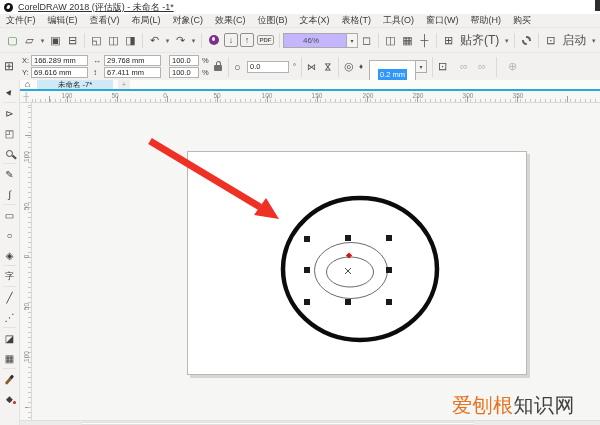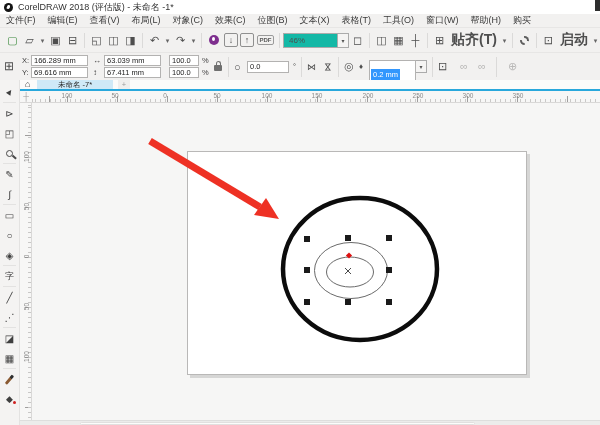--- a/index.html
+++ b/index.html
@@ -3,50 +3,50 @@
 <meta charset="utf-8">
 <style>
   * { margin:0; padding:0; box-sizing:border-box; }
   html,body { width:600px; height:425px; }
   #app {
     position:relative; width:600px; height:425px; overflow:hidden;
     font-family:"Liberation Sans", sans-serif; background:#f6f6f5; color:#3b3b3b;
     -webkit-font-smoothing:antialiased;
   }
   
-  .titlebar { position:absolute; left:0; top:0; width:600px; height:14px; background:#ffffff; display:flex; align-items:center; font-size:9px; color:#333; }
+  .titlebar { position:absolute; left:0; top:0; width:600px; height:14px; background:#ffffff; display:flex; align-items:center; font-size:9px; color:#333;text-decoration:underline; }
   .corel-logo { width:9px; height:9px; border-radius:50%; background:#141414; margin:0 5px 0 4px; position:relative; }
   .corel-logo::after { content:""; position:absolute; left:2.5px; top:2px; width:3px; height:4px; border-radius:50% 50% 50% 0; background:#fff; transform:rotate(20deg); }
   .win-frag { position:absolute; right:0; top:0; width:5px; height:11px; background:#2e2e2e; }
   
   .menubar { position:absolute; left:0; top:14px; width:600px; height:13px; background:#f2f1f0; display:flex; align-items:center; font-size:9px; color:#3a3a3a; }
   .menu-item { padding:0 6px; white-space:nowrap; }
   
   .toolbar { position:absolute; left:0; top:27px; width:600px; height:25px; background:#f2f1f0; border-top:1px solid #e7e6e5; display:flex; align-items:center; font-size:11px; color:#4e4e4e; padding-left:4px; }
   .tbtn { width:17px; text-align:center; line-height:17px; flex:0 0 auto; }
   .tbtn.small-arrow { width:9px; font-size:7px; color:#666; }
   .tsep { width:1px; height:15px; background:#dbdad9; margin:0 3px; flex:0 0 auto; }
   .corel-ball { width:10px; height:10px; border-radius:50%; background:#7e2f8e; position:relative; margin:0 4px; flex:0 0 auto; }
   .corel-ball::after { content:""; position:absolute; left:3px; top:2px; width:3px; height:4px; border-radius:50%; background:#fff; }
   .boxed { width:14px; height:14px; border:1px solid #8f8f8f; border-radius:2px; display:flex; align-items:center; justify-content:center; font-size:9px; margin:0 1px; flex:0 0 auto; }
   .pdf-label { font-size:6px; font-weight:bold; color:#5a5a5a; border:1px solid #9a9a9a; border-radius:2px; padding:1px 1.5px; margin:0 2px; flex:0 0 auto; }
-  .zoom-combo { width:55px; height:15px; background:#14b8a6; border:1px solid #ababab; font-size:8px; display:flex; align-items:center; padding:0 5px; flex:0 0 auto; }
+  .zoom-combo { width:64px; height:15px; background:#c4b5fd; border:1px solid #ababab; font-size:8px; display:flex; align-items:center; padding:0 19px; flex:0 0 auto; }
   .combo-arrow { width:11px; height:15px; border:1px solid #ababab; border-left:none; background:#f5f4f3; font-size:6px; color:#555; display:flex; align-items:center; justify-content:center; flex:0 0 auto; }
-  .snap-text, .launch-text { font-size:14px; padding:0 3px; white-space:nowrap; flex:0 0 auto;font-weight:bold; }
+  .snap-text, .launch-text { font-size:12px; padding:0 3px; white-space:nowrap; flex:0 0 auto; }
   .gear-icon { width:9px; height:9px; border:2.5px dashed #5d5d5d; border-radius:50%; margin:0 4px; flex:0 0 auto; }
   
   .propbar { position:absolute; left:0; top:52px; width:600px; height:28px; background:#f2f1f0; border-top:1px solid #e7e6e5; font-size:7.5px; }
   .propbar .abs { position:absolute; }
   .plabel { color:#3e3e3e; line-height:11px; }
   .pfield { background:#fff; border:1px solid #b3b2b1; height:11px; line-height:9px; padding:0 2px; font-size:7.5px; color:#222; overflow:hidden; white-space:nowrap; }
   .picon { font-size:11px; color:#4e4e4e; line-height:12px; }
   .psep { width:1px; height:20px; background:#dbdad9; top:4px; }
   .lock-icon { width:8px; height:6px; background:#6f6f6f; border-radius:1px; position:relative; }
   .lock-icon::before { content:""; position:absolute; left:1.5px; top:-4px; width:3.5px; height:4px; border:1.3px solid #6f6f6f; border-bottom:none; border-radius:3px 3px 0 0; }
-  .outline-combo { width:47px; height:28px; background:#fff; border:1px solid #b3b2b1; display:flex; align-items:center; padding:0 1px; }
+  .outline-combo { width:47px; height:28px; background:#fff; border:1px solid #b3b2b1; display:flex; align-items:center; padding:0 1px;justify-content:center; }
   .outline-sel { background:#3297fd; color:#fff; font-size:7.5px; padding:0 2px; line-height:11px; }
   .grayed { color:#b9b8b7 !important; }
   .rot90 { display:inline-block; transform:rotate(90deg); }
   
   .tabrow { position:absolute; left:20px; top:80px; width:580px; height:9px; background:#fbfbfa; font-size:7.5px; }
   .home-icon { position:absolute; left:5px; top:-1px; font-size:9px; color:#222; }
   .doc-tab { position:absolute; left:17px; top:0; width:76px; height:9px; background:#cfe9f7; color:#2c2c2c; text-align:center; line-height:9px; }
   .tab-add { position:absolute; left:98px; top:0; width:12px; height:9px; color:#9a9a9a; text-align:center; line-height:9px; background:#efeeed; }
   .bluebar { position:absolute; left:20px; top:89px; width:580px; height:2px; background:#29a8dc; }
   
@@ -155,21 +155,21 @@
     <span class="tbtn small-arrow">▾</span>
   </div>
 
   <div class="propbar">
     <span class="abs picon" style="left:4px; top:7px; font-size:12px;">⊞</span>
     <span class="abs plabel" style="left:22px; top:2px;">X:</span>
     <span class="abs pfield" style="left:31px; top:2px; width:57px;">166.289 mm</span>
     <span class="abs plabel" style="left:22px; top:14px;">Y:</span>
     <span class="abs pfield" style="left:31px; top:14px; width:57px;">69.616 mm</span>
     <span class="abs plabel" style="left:93px; top:2px; font-size:8px;">↔</span>
-    <span class="abs pfield" style="left:104px; top:2px; width:57px;">63.039 mm</span>
+    <span class="abs pfield" style="left:104px; top:2px; width:57px;">29.768 mm</span>
     <span class="abs plabel" style="left:93px; top:14px; font-size:8px;">↕</span>
     <span class="abs pfield" style="left:104px; top:14px; width:57px;">67.411 mm</span>
     <span class="abs pfield" style="left:169px; top:2px; width:30px;">100.0</span>
     <span class="abs plabel" style="left:202px; top:2px;">%</span>
     <span class="abs pfield" style="left:169px; top:14px; width:30px;">100.0</span>
     <span class="abs plabel" style="left:202px; top:14px;">%</span>
     <div class="abs lock-icon" style="left:214px; top:12px;"></div>
     <div class="abs psep" style="left:228px;"></div>
     <span class="abs picon" style="left:234px; top:8px;">○</span>
     <span class="abs pfield" style="left:247px; top:8px; width:42px; height:12px; line-height:10px;">0.0</span>
@@ -304,14 +304,17 @@
         <line x1="118" y1="38" x2="228" y2="104" stroke="#ee3124" stroke-width="7"></line>
         <polygon points="247,116 222,112 234,95" fill="#ee3124"></polygon>
       </g>
     </svg>
   </div>
 
   <div class="hscroll">
     <div class="hthumb"></div>
   </div>
 
+  <div class="watermark">
+    <span class="wm-orange">爱刨根</span><span class="wm-dark">知识网</span>
+  </div>
 
 </div>
 
 </body></html>

